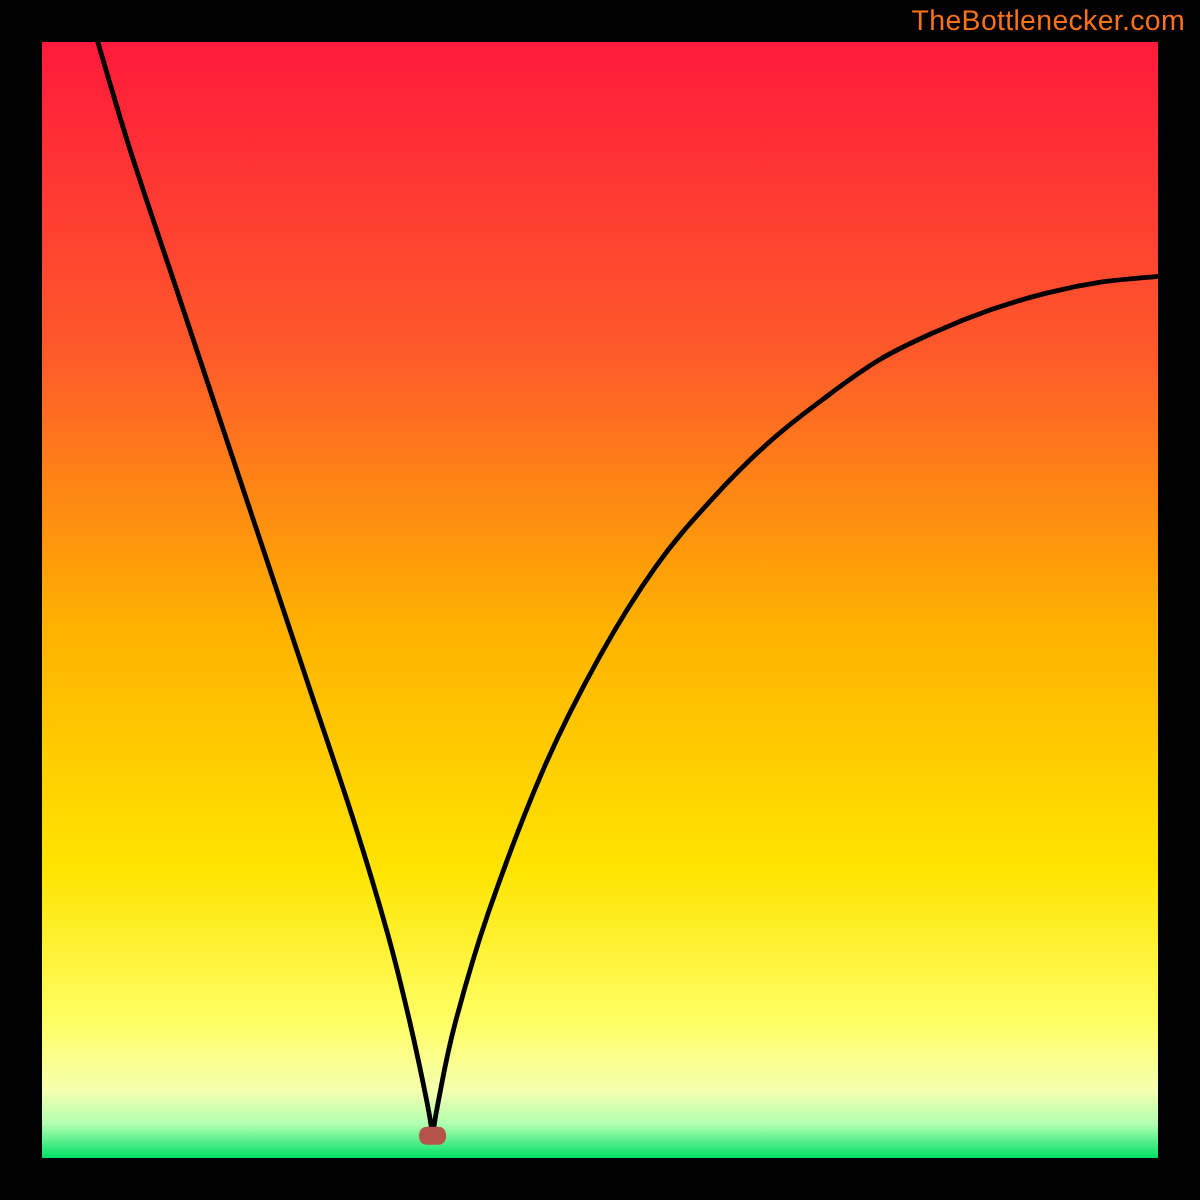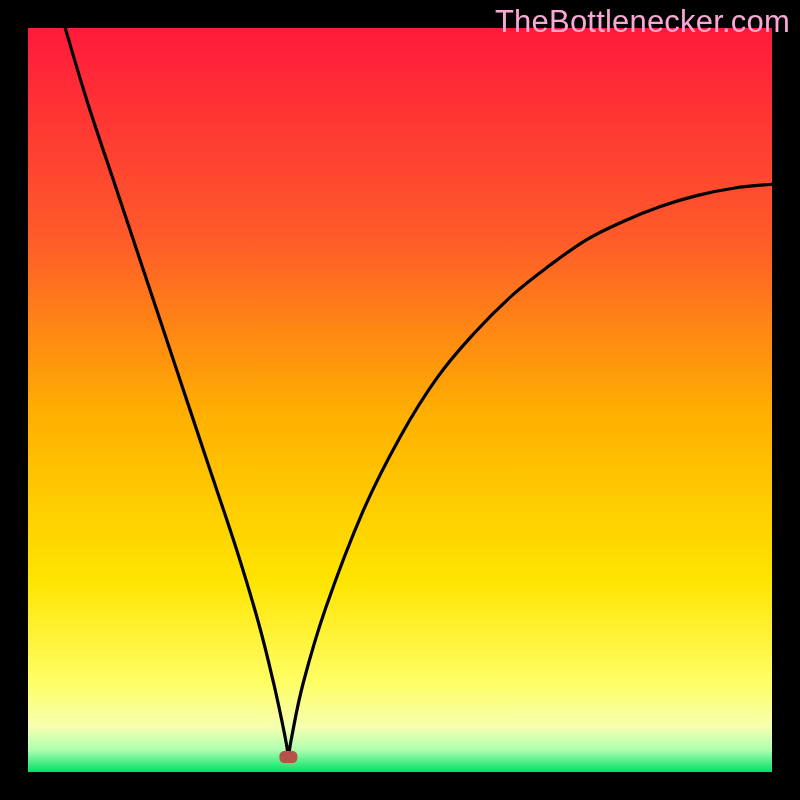--- a/index.html
+++ b/index.html
@@ -23,22 +23,22 @@
     position: absolute;
     left: 0;
     top: 0;
     width: 744px;
     height: 744px;
   }
   .watermark {
     position: absolute;
     top: 4px;
     right: 10px;
-    color: #f9a8d4;
-    font-size: 31px;
+    color: #f97316;
+    font-size: 19px;
     font-weight: 500;
     letter-spacing: 0.2px;
     margin-left: 19px;
   }
   svg { display: block; }
 </style>
 </head>
 <body>
 
 <div class="frame">

